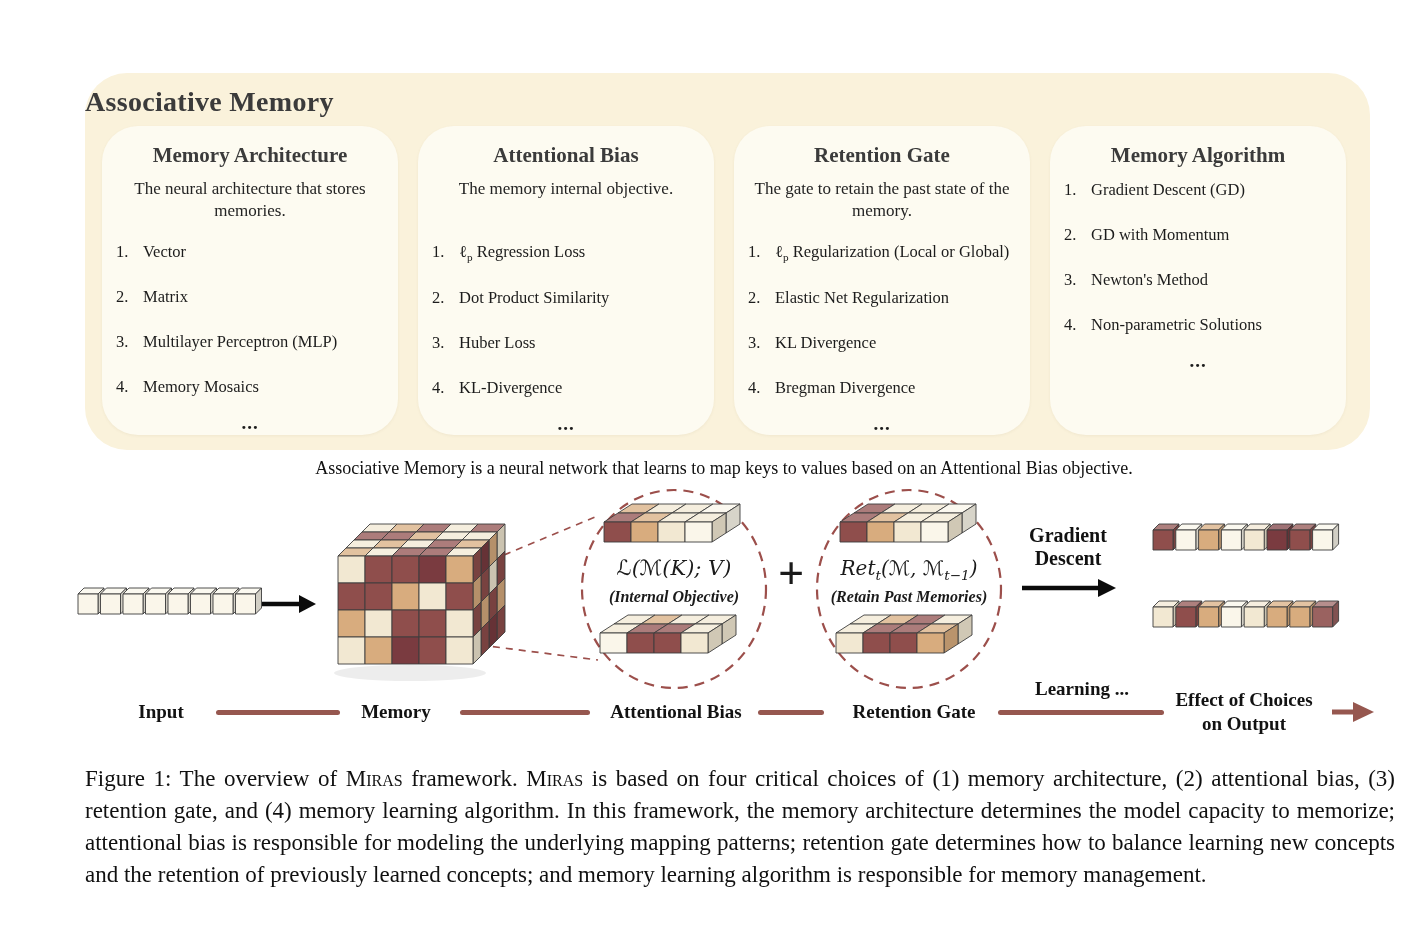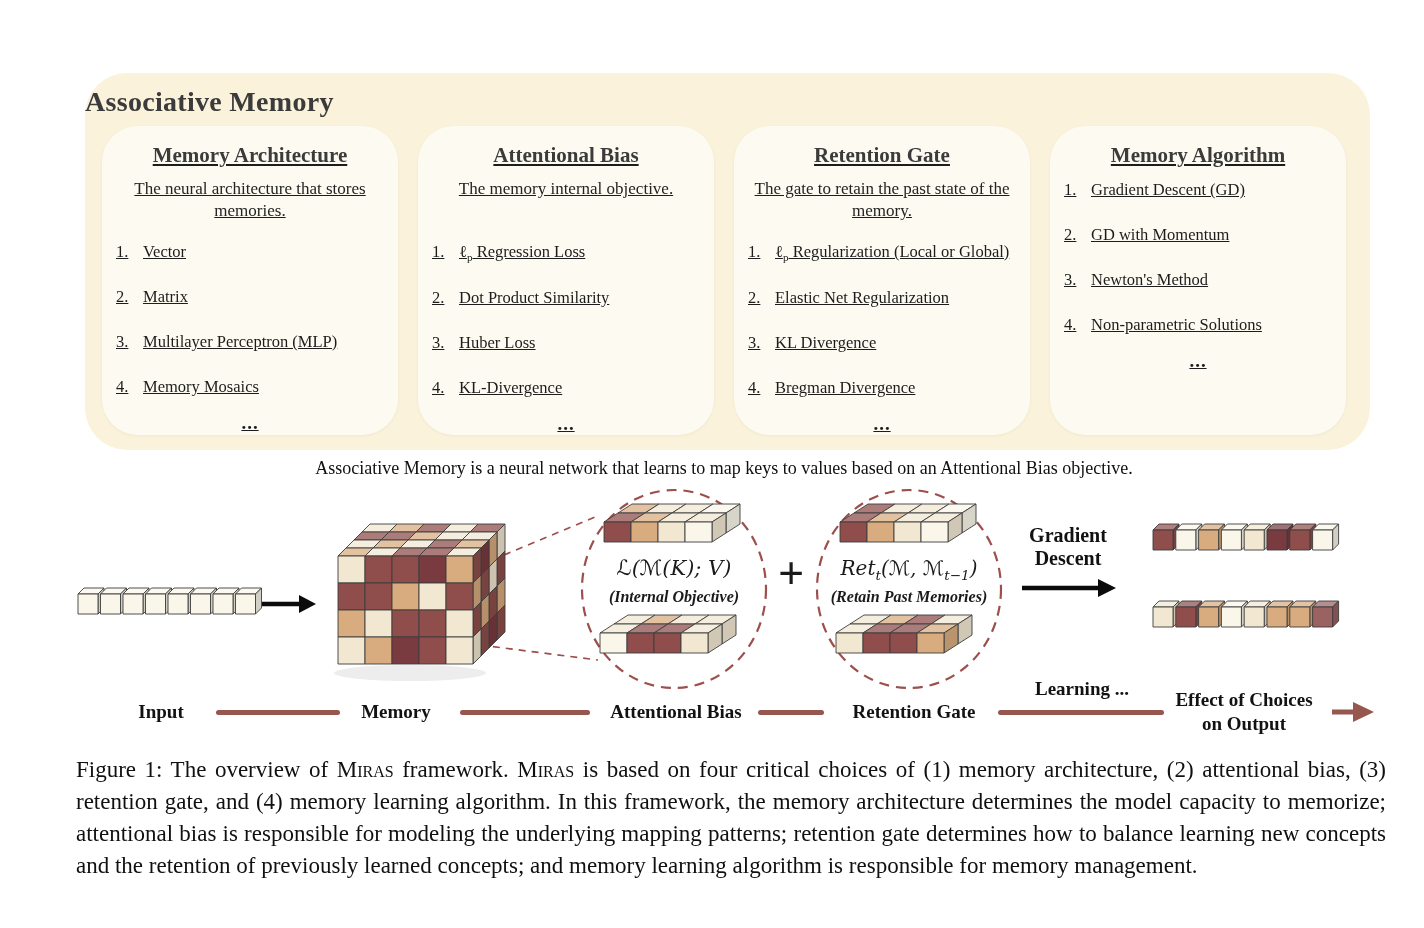--- a/index.html
+++ b/index.html
@@ -4,21 +4,21 @@
 <style>
   html,body{margin:0;padding:0;background:#ffffff;}
   .stage{position:relative;width:1424px;height:928px;background:#ffffff;overflow:hidden;
          font-family:"Liberation Serif","DejaVu Serif","DejaVu Sans",serif;color:var(--text,#1d1d1d);}
 
   
   .assoc-box{position:absolute;left:85px;top:73px;width:1285px;height:377px;
              background:var(--box-outer,#FAF2DB);border-radius:42px;}
   .am-title{margin:0;padding-top:13px;text-align:left;font-size:28px;font-weight:bold;
             color:var(--heading,#3B3B3B);letter-spacing:.3px;}
-  .cards{position:absolute;left:17px;top:53px;display:flex;gap:20px;text-decoration:underline;}
+  .cards{position:absolute;left:17px;top:53px;display:flex;gap:20px;}
   .card{width:296px;height:309px;background:var(--box-inner,#FDFBF1);border-radius:36px;
         box-shadow:0 1px 3px rgba(120,100,60,.07);}
   .card h2{margin:17px 8px 0;text-align:center;font-size:21px;font-weight:bold;color:var(--heading,#3B3B3B);}
   .card .desc{margin:10px 14px 0;height:52px;text-align:center;font-size:17px;line-height:1.32;color:#232323;}
   .card ol{list-style:none;margin:12px 0 0;padding:0 6px 0 14px;}
   .card li{display:flex;gap:9px;margin-bottom:25px;font-size:16.5px;white-space:nowrap;color:#1c1c1c;}
   .card li .num{min-width:18px;}
   .card .more{margin-top:-10px;text-align:center;font-size:19px;font-weight:bold;letter-spacing:1px;color:#1c1c1c;}
   sub{font-size:.68em;}
 
@@ -39,21 +39,21 @@
         font-size:46px;font-weight:600;color:#1a1a1a;line-height:1;}
   .gd{position:absolute;left:1006px;top:524px;width:124px;text-align:center;
       font-size:20px;font-weight:bold;line-height:23px;color:#111;}
 
   
   .tl-label{position:absolute;font-size:19px;font-weight:bold;color:#121212;text-align:center;}
   .tl-line{position:absolute;height:4.5px;background:var(--maroon-line,#96574F);border-radius:2.5px;}
   .effect{line-height:24px;}
 
   
-  .figcap{position:absolute;left:72px;top:750px;width:1310px;margin:4px;font-size:23px;line-height:32px;
+  .figcap{position:absolute;left:72px;top:750px;width:1310px;margin:13px;font-size:23px;line-height:32px;
           color:#101010;text-align:justify;text-align-last:left;}
   .sc{font-variant:small-caps;}
 </style>
 </head>
 <body>
 
 <div class="stage">
 
   <section class="assoc-box">
     <h1 class="am-title">Associative Memory</h1>

